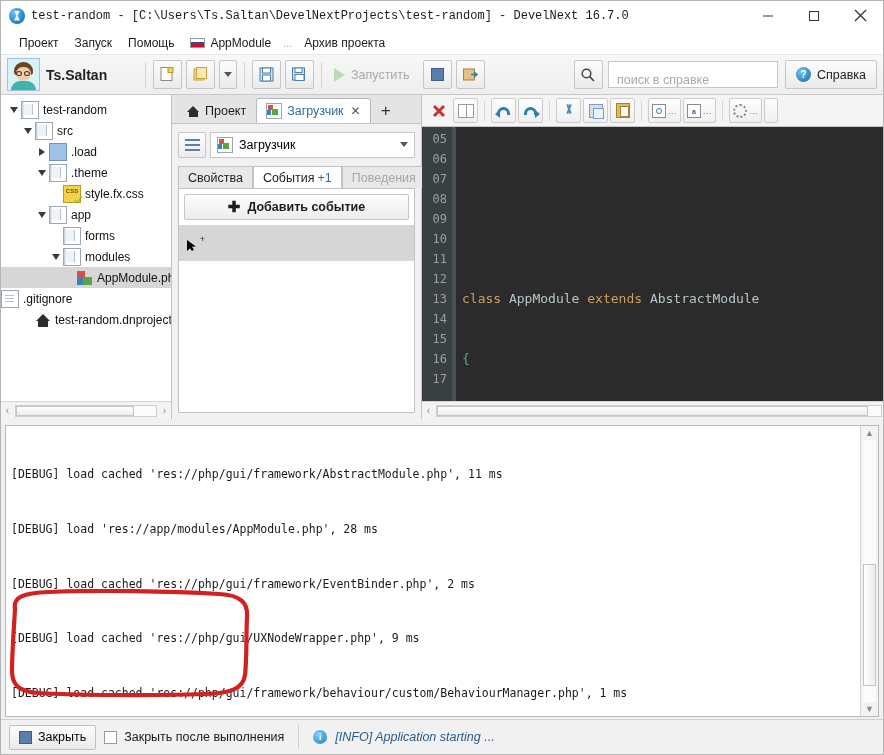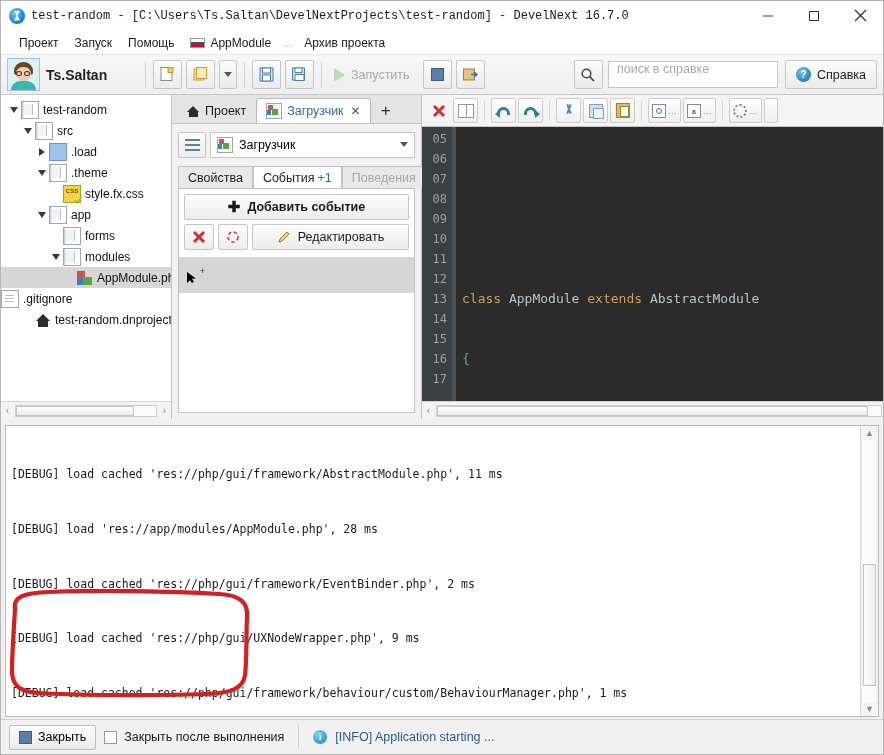--- a/index.html
+++ b/index.html
@@ -142,21 +142,21 @@
     padding: 0 10px 0 6px;
     color:#a8a8a8; font-size:12.5px;
     flex: 0 0 auto;
   }
   .tri-run { width:0;height:0;border-left:11px solid #b9dcb4;border-top:7px solid transparent;border-bottom:7px solid transparent;}
   .spacer { flex: 1 1 auto; }
   .search-box {
     width: 170px; height: 27px;
     border: 1px solid #c6c6c6;
     background: #fff;
-    display: flex; align-items: flex-start;
+    display: flex; align-items: flex-end;
     padding: 0 8px;
     color: #a9a9a9;
     font-size: 12.5px;
     box-sizing: border-box;
     margin: 0 3px;
     flex: 0 0 auto;
   }
   .help-btn {
     height: 29px;
     border: 1px solid #c6c6c6; border-radius:2px;
@@ -478,21 +478,21 @@
     height:25px;border:1px solid #c0c0c0;border-radius:2px;
     background:linear-gradient(to bottom,#fdfdfd,#eaeaea);
     display:flex;align-items:center;gap:6px;padding:0 9px;font-size:12.5px;
     box-sizing:border-box;
   }
   .sq-ico{width:13px;height:13px;background:#5a7fa8;border:1px solid #3c5f88;box-sizing:border-box;}
   .chk-wrap{display:flex;align-items:center;gap:7px;font-size:12.5px;color:#1a1a1a;}
   .chk{width:13px;height:13px;border:1px solid #9a9a9a;background:#fff;box-sizing:border-box;}
   .st-sep{width:1px;height:24px;background:#d2d2d2;margin:0 6px;}
   .info-ico{width:14px;height:14px;border-radius:50%;background:radial-gradient(circle at 35% 30%,#7fd0f5,#1b7fc4);color:#fff;font-size:9px;font-weight:bold;display:flex;align-items:center;justify-content:center;line-height:1;}
-  .st-text{font-size:12.5px;color:#2a5a8a;}
+  .st-text{font-size:12.5px;color:#2a5a8a;font-style:italic;}
 </style>
 </head>
 <body>
 
 <div id="app">
 
   <div class="titlebar">
     <div class="tb-icon"></div>
     <div class="tb-title">test-random - [C:\Users\Ts.Saltan\DevelNextProjects\test-random] - DevelNext 16.7.0</div>
     <div class="tb-buttons">
@@ -746,40 +746,20 @@
         </div>
         <div class="subtab disabled">
           <span>Поведения</span>
         </div>
       </div>
 
       <div class="midbody">
         <div class="add-event">
           <span class="plus-glyph">✚</span>
           <span>Добавить событие</span>
-        </div>
-        <div class="evt-toolbar">
-          <div class="etb">
-            <svg width="16" height="16" viewBox="0 0 16 16">
-                <line x1="3" y1="3" x2="13" y2="13" stroke="#cf3030" stroke-width="3"></line>
-                <line x1="13" y1="3" x2="3" y2="13" stroke="#cf3030" stroke-width="3"></line>
-              </svg>
-          </div>
-          <div class="etb">
-            <svg width="16" height="16" viewBox="0 0 16 16">
-                <circle cx="8" cy="8" r="5" fill="none" stroke="#cf4040" stroke-width="1.6" stroke-dasharray="3.5 2.4"></circle>
-              </svg>
-          </div>
-          <div class="etb wide">
-            <svg width="15" height="15" viewBox="0 0 15 15">
-                <path d="M2 12 l1-3 l7-7 l2 2 l-7 7 z" fill="#f1d583" stroke="#9c7b24"></path>
-                <path d="M10 2 l2 2" stroke="#9c7b24"></path>
-              </svg>
-            <span>Редактировать</span>
-          </div>
         </div>
         <div class="evt-item">
           <span class="evt-ico"></span>
         </div>
       </div>
     </div>
 
     <div class="rightpane">
 
       <div class="ed-toolbar">

